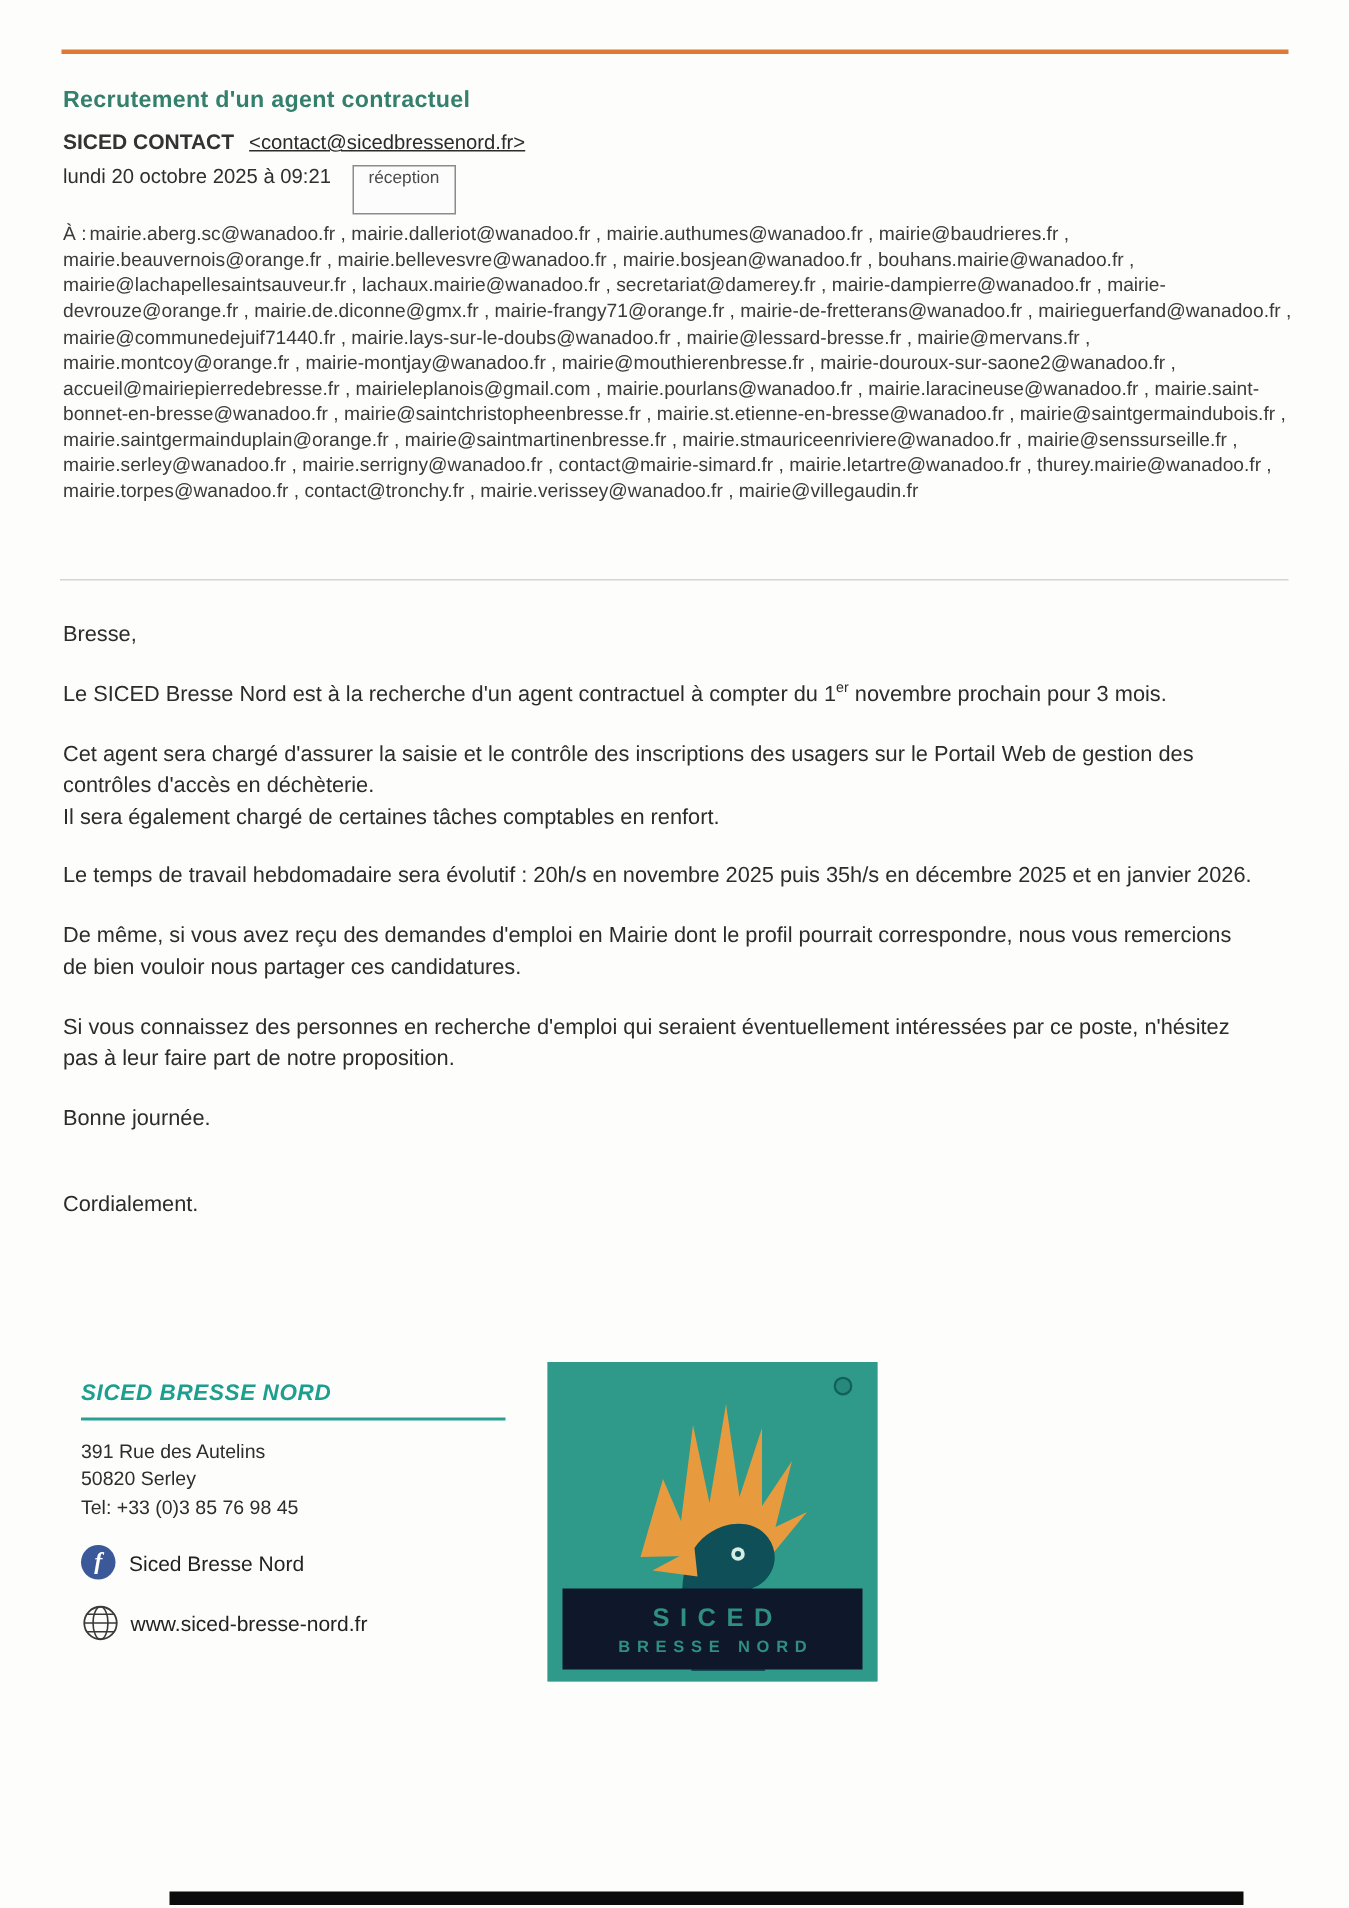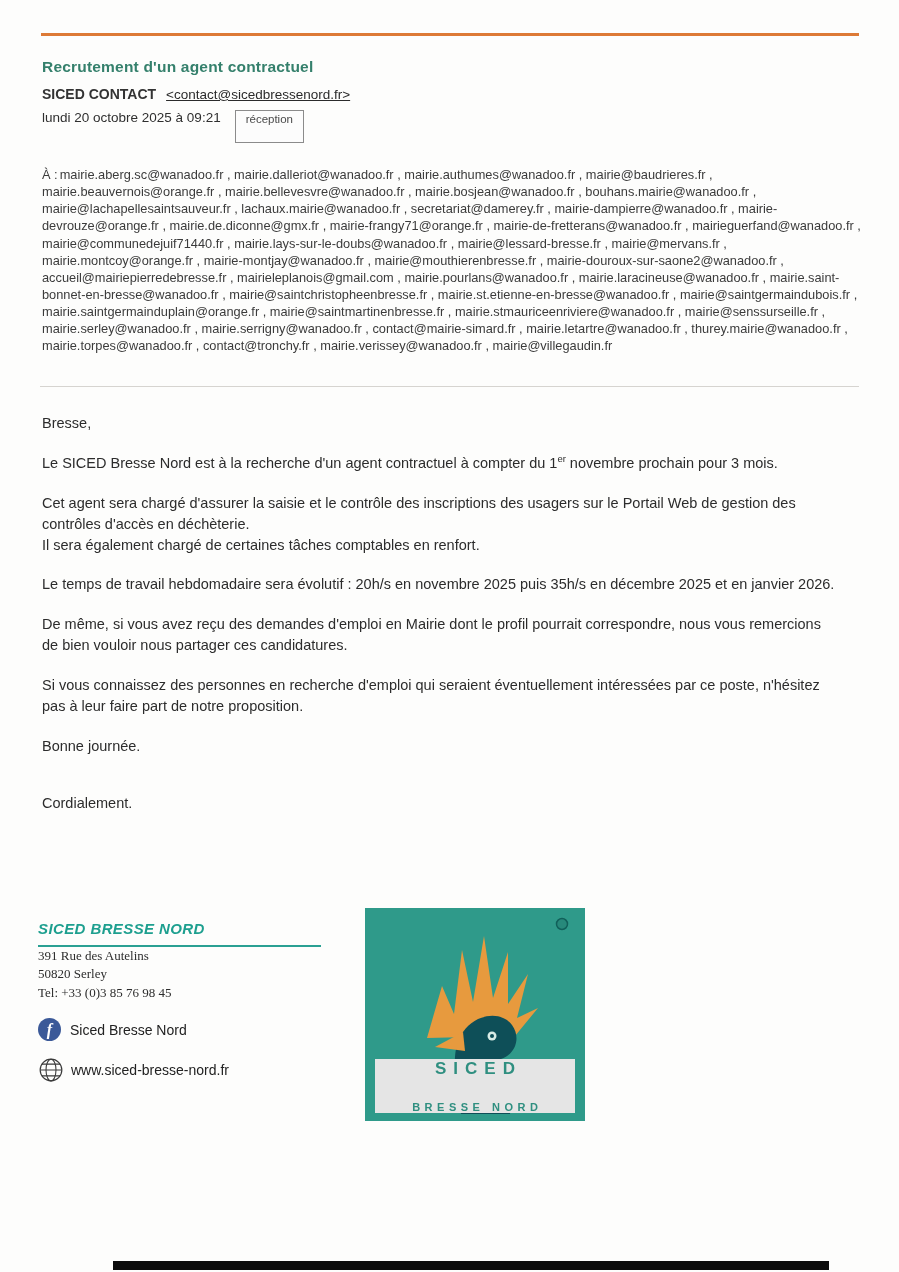--- a/index.html
+++ b/index.html
@@ -46,21 +46,21 @@
   .reception-badge {
     display: inline-block;
     margin-left: 14px;
     border: 1px solid #8b8b8b;
     padding: 2px 10px 17px 10px;
     font-size: 11.5px;
     color: #4a4a4a;
     background: #fcfcfc;
   }
   .recipients {
-    margin-top: 23px;
+    margin-top: 4px;
     font-size: 12.8px;
     line-height: 1.34;
     color: #3b3b3b;
     word-break: break-word;
   }
   .to-label { margin-right: 2px; }
   .separator {
     position: absolute;
     left: 40px; right: 40px; top: 386px;
     height: 1px;
@@ -76,32 +76,32 @@
     color: #2c2c2c;
   }
   .body-block p { margin-bottom: 19px; }
   .pre-line { white-space: pre-line; }
   .body-block p.cordialement { margin-top: 36px; }
   sup { font-size: 9.5px; vertical-align: super; line-height: 0; }
 
   
   .signature {
     position: absolute;
-    left: 38px; top: 920px;
+    left: 54px; top: 920px;
     width: 300px;
   }
   .sig-name {
     color: #1d9f8f;
     font-size: 15px;
     font-style: italic;
     font-weight: bold;
     letter-spacing: 0.4px;
   }
   .sig-rule { width: 283px; height: 2px; background: #2aa093; margin-top: 8px; }
-  .sig-address { font-size: 13px; line-height: 1.42; color: #2d2d2d; font-family: Liberation Serif, serif; }
+  .sig-address { margin-top: 12px; font-size: 13px; line-height: 1.42; color: #2d2d2d; }
   .sig-row { display: flex; align-items: center; margin-top: 16px; font-size: 14px; color: #222; }
   .fb-circle {
     width: 23px; height: 23px;
     border-radius: 50%;
     background: #3b5998;
     color: #ffffff;
     font-family: "Liberation Serif", serif;
     font-weight: bold;
     font-style: italic;
     font-size: 16px;
@@ -117,25 +117,25 @@
     position: absolute;
     left: 365px; top: 908px;
     width: 220px; height: 213px;
     background: #2f9a8a;
   }
   .logo svg { position: absolute; left: 0; top: 0; width: 100%; height: 100%; }
   .logo-band {
     position: absolute;
     left: 10px; right: 10px; bottom: 8px;
     height: 54px;
-    background: #e5e5e5;
+    background: #0f172a;
     display: flex;
     flex-direction: column;
     align-items: center;
-    justify-content: space-between;
+    justify-content: center;
   }
   .logo-band .l1 {
     color: #2f8f80;
     font-weight: bold;
     font-size: 17px;
     letter-spacing: 7px;
     text-indent: 7px;
   }
   .logo-band .l2 {
     color: #2f8f80;

